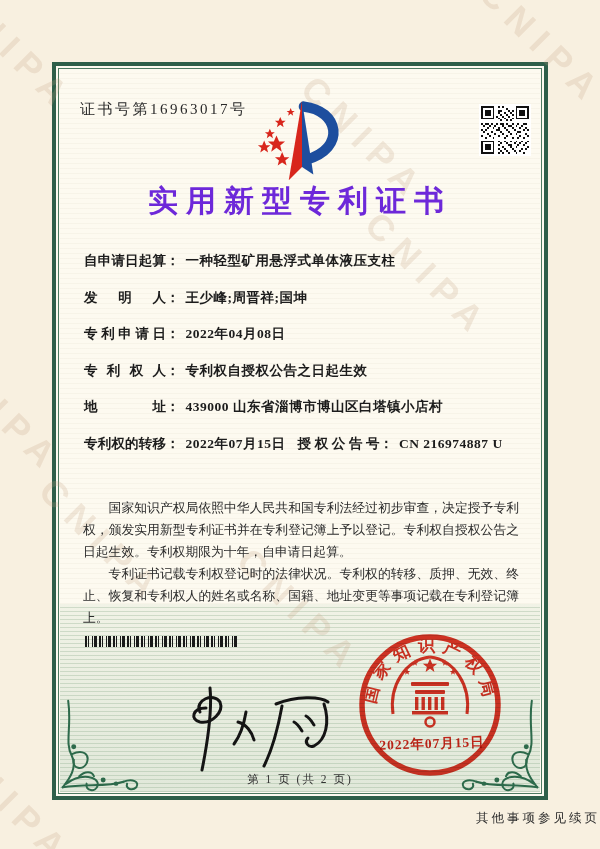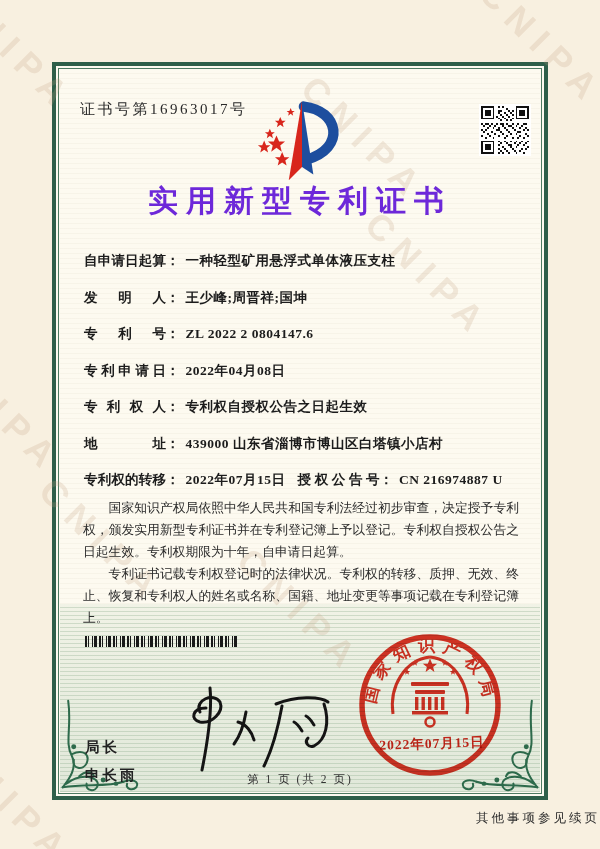--- a/index.html
+++ b/index.html
@@ -280,47 +280,40 @@
     <div class="title">实用新型专利证书</div>
 
     <div class="fields">
       <div class="row">
         <span class="lbl">自申请日起算</span><span class="colon">：</span><span class="val">一种轻型矿用悬浮式单体液压支柱</span>
       </div>
       <div class="row">
         <span class="lbl">发明人</span><span class="colon">：</span><span class="val">王少峰;周晋祥;国坤</span>
       </div>
       <div class="row">
-        <span class="lbl">专利号</span><span class="colon">：</span><span class="val">ZL 2022 2 0804147.6</span>
-      </div>
-      <div class="row">
         <span class="lbl">专利申请日</span><span class="colon">：</span><span class="val">2022年04月08日</span>
       </div>
       <div class="row">
         <span class="lbl">专利权人</span><span class="colon">：</span><span class="val">专利权自授权公告之日起生效</span>
       </div>
       <div class="row">
         <span class="lbl">地址</span><span class="colon">：</span><span class="val">439000 山东省淄博市博山区白塔镇小店村</span>
       </div>
       <div class="row">
         <span class="lbl">专利权的转移</span><span class="colon">：</span><span class="val">2022年07月15日</span><span class="lbl pair2">授权公告号</span><span class="colon">：</span><span class="val">CN 216974887 U</span>
       </div>
     </div>
 
     <div class="paras">
       <p>国家知识产权局依照中华人民共和国专利法经过初步审查，决定授予专利权，颁发实用新型专利证书并在专利登记簿上予以登记。专利权自授权公告之日起生效。专利权期限为十年，自申请日起算。</p>
       <p>专利证书记载专利权登记时的法律状况。专利权的转移、质押、无效、终止、恢复和专利权人的姓名或名称、国籍、地址变更等事项记载在专利登记簿上。</p>
     </div>
 
     <div class="barcode"></div>
 
-    <div class="officer">
-      <div>局长</div>
-      <div>申长雨</div>
-    </div>
 
     <svg class="signature" width="170" height="100" viewBox="0 0 170 100" fill="none" stroke="#141414" stroke-width="3" stroke-linecap="round">
       <path d="M28,34 C22,22 42,14 48,24 C52,34 40,46 28,44 C18,42 20,30 34,30"></path>
       <path d="M38,10 C40,30 36,62 30,92"></path>
       <path d="M74,34 C72,46 68,58 62,66"></path>
       <path d="M66,44 C74,46 80,54 82,62"></path>
       <path d="M104,26 C124,18 148,18 156,24"></path>
       <path d="M110,28 C106,50 100,72 92,88"></path>
       <path d="M152,26 C158,44 154,62 142,68 C136,70 132,64 136,60"></path>
       <path d="M122,44 C126,46 128,50 130,53"></path>

